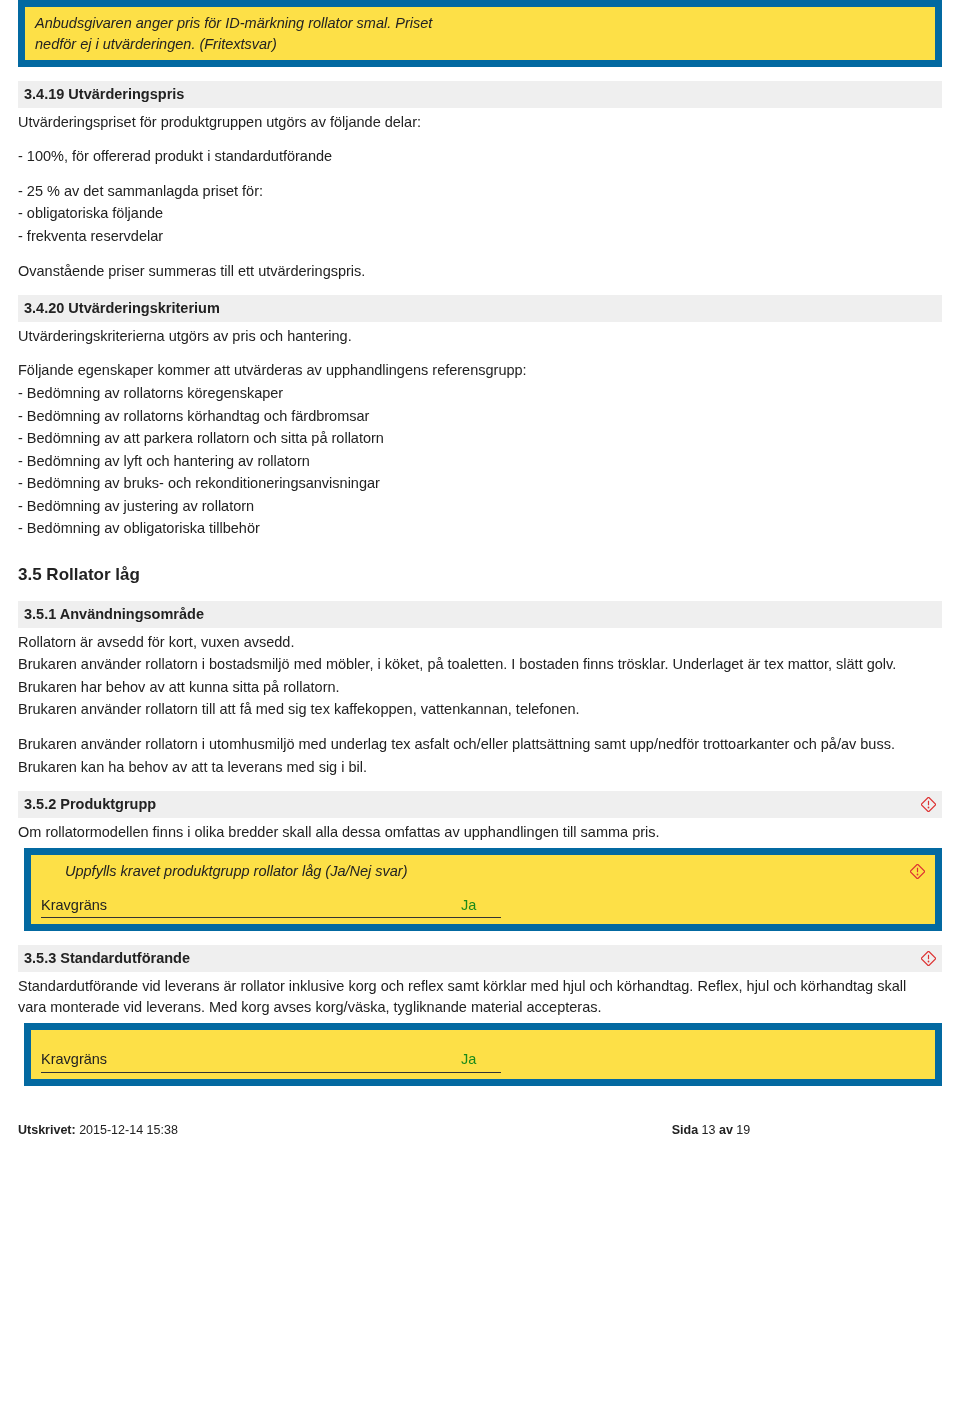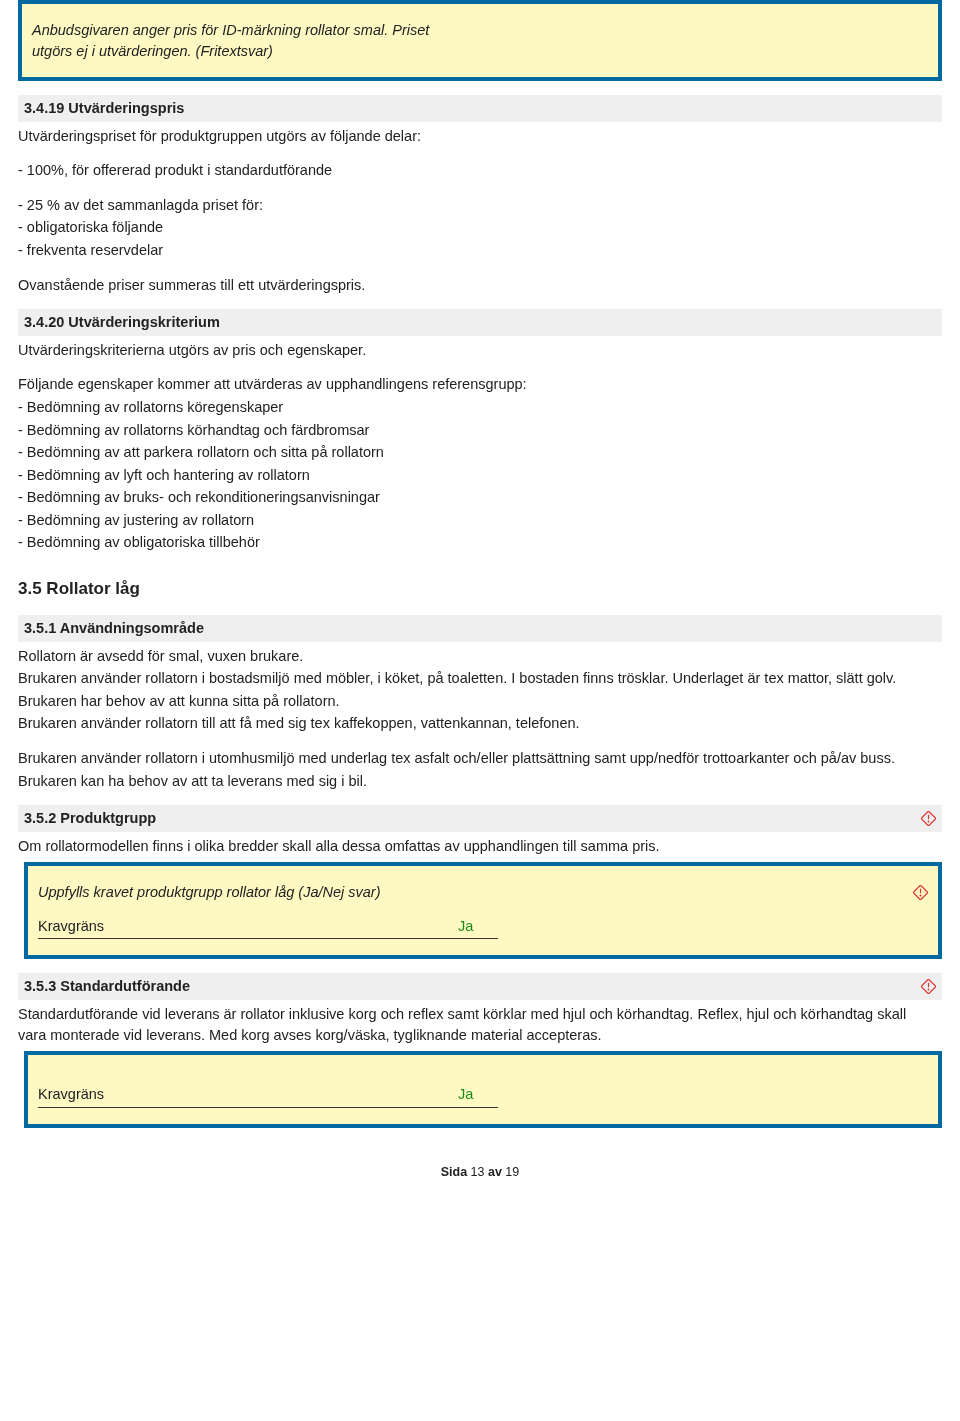--- a/index.html
+++ b/index.html
@@ -5,23 +5,23 @@
   body {
     font-family: Verdana, Geneva, sans-serif;
     font-size: 14.5px;
     color: #222;
     margin: 0;
     padding: 0 18px 60px 18px;
     background: #fff;
     line-height: 1.42;
   }
   .highlight {
-    background: #fef9c3;
-    border: 4px solid #0369a1;
-    padding: 16px 10px;
+    background: #fde047;
+    border: 7px solid #0369a1;
+    padding: 6px 10px;
     margin: 0 0 14px 0;
   }
   .highlight.inner {
     margin: 6px 0 0 6px;
   }
   .italic {
     font-style: italic;
   }
   .sec-heading {
     background: #efefef;
@@ -57,20 +57,21 @@
   }
   .krav-val-no { color: #c0392b; width:40px; margin-left:auto;}
   .alert-icon {
     width: 15px; height: 15px;
     flex: 0 0 auto;
   }
   .alert-icon svg { display:block; }
   .row-head {
     display:flex;
     align-items:center;
+    margin-left:24px;
   }
   .row-head .row-title {
     flex:1;
     font-style: italic;
   }
   .footer {
     position: relative;
     margin-top: 36px;
     display:flex;
     font-size: 12.5px;
@@ -78,56 +79,56 @@
   .footer .left { flex:1; }
   .footer .center { flex:1; text-align:center; }
   .footer .right { flex:1; text-align:right; }
   .footer b { font-weight: bold; }
 </style>
 </head>
 <body>
 
 <div class="highlight italic">
   <div>Anbudsgivaren anger pris för ID-märkning rollator smal. Priset</div>
-  <div>utgörs ej i utvärderingen. (Fritextsvar)</div>
+  <div>nedför ej i utvärderingen. (Fritextsvar)</div>
 </div>
 
 <div class="sec-heading">
   <span>3.4.19 Utvärderingspris</span>
 </div>
 <div class="body-text">Utvärderingspriset för produktgruppen utgörs av följande delar:</div>
 <div class="p-spacer"></div>
 <div class="body-text">- 100%, för offererad produkt i standardutförande</div>
 <div class="p-spacer"></div>
 <div class="body-text">- 25 % av det sammanlagda priset för:</div>
 <div class="body-text">- obligatoriska följande</div>
 <div class="body-text">- frekventa reservdelar</div>
 <div class="p-spacer"></div>
 <div class="body-text">Ovanstående priser summeras till ett utvärderingspris.</div>
 
 <div class="sec-heading">
   <span>3.4.20 Utvärderingskriterium</span>
 </div>
-<div class="body-text">Utvärderingskriterierna utgörs av pris och egenskaper.</div>
+<div class="body-text">Utvärderingskriterierna utgörs av pris och hantering.</div>
 <div class="p-spacer"></div>
 <div class="body-text">Följande egenskaper kommer att utvärderas av upphandlingens referensgrupp:</div>
 <div class="body-text">- Bedömning av rollatorns köregenskaper</div>
 <div class="body-text">- Bedömning av rollatorns körhandtag och färdbromsar</div>
 <div class="body-text">- Bedömning av att parkera rollatorn och sitta på rollatorn</div>
 <div class="body-text">- Bedömning av lyft och hantering av rollatorn</div>
 <div class="body-text">- Bedömning av bruks- och rekonditioneringsanvisningar</div>
 <div class="body-text">- Bedömning av justering av rollatorn</div>
 <div class="body-text">- Bedömning av obligatoriska tillbehör</div>
 
 <div class="big-heading">3.5 Rollator låg</div>
 
 <div class="sec-heading">
   <span>3.5.1 Användningsområde</span>
 </div>
-<div class="body-text">Rollatorn är avsedd för smal, vuxen brukare.</div>
+<div class="body-text">Rollatorn är avsedd för kort, vuxen avsedd.</div>
 <div class="body-text">Brukaren använder rollatorn i bostadsmiljö med möbler, i köket, på toaletten. I bostaden finns trösklar. Underlaget är tex mattor, slätt golv.</div>
 <div class="body-text">Brukaren har behov av att kunna sitta på rollatorn.</div>
 <div class="body-text">Brukaren använder rollatorn till att få med sig tex kaffekoppen, vattenkannan, telefonen.</div>
 <div class="p-spacer"></div>
 <div class="body-text">Brukaren använder rollatorn i utomhusmiljö med underlag tex asfalt och/eller plattsättning samt upp/nedför trottoarkanter och på/av buss.</div>
 <div class="body-text">Brukaren kan ha behov av att ta leverans med sig i bil.</div>
 
 <div class="sec-heading">
   <span>3.5.2 Produktgrupp</span>
   <span class="alert-icon">
@@ -176,16 +177,19 @@
 <div class="body-text">Standardutförande vid leverans är rollator inklusive korg och reflex samt körklar med hjul och körhandtag. Reflex, hjul och körhandtag skall vara monterade vid leverans. Med korg avses korg/väska, tygliknande material accepteras.</div>
 
 <div class="highlight inner">
   <div class="krav-row">
     <span class="krav-label">Kravgräns</span>
     <span class="krav-val-yes">Ja</span>
   </div>
 </div>
 
 <div class="footer">
+  <div class="left">
+    <b>Utskrivet:</b><span> 2015-12-14 15:38</span>
+  </div>
   <div class="center">
     <b>Sida </b><span>13</span><b> av </b><span>19</span>
   </div>
 </div>
 
 </body></html>

